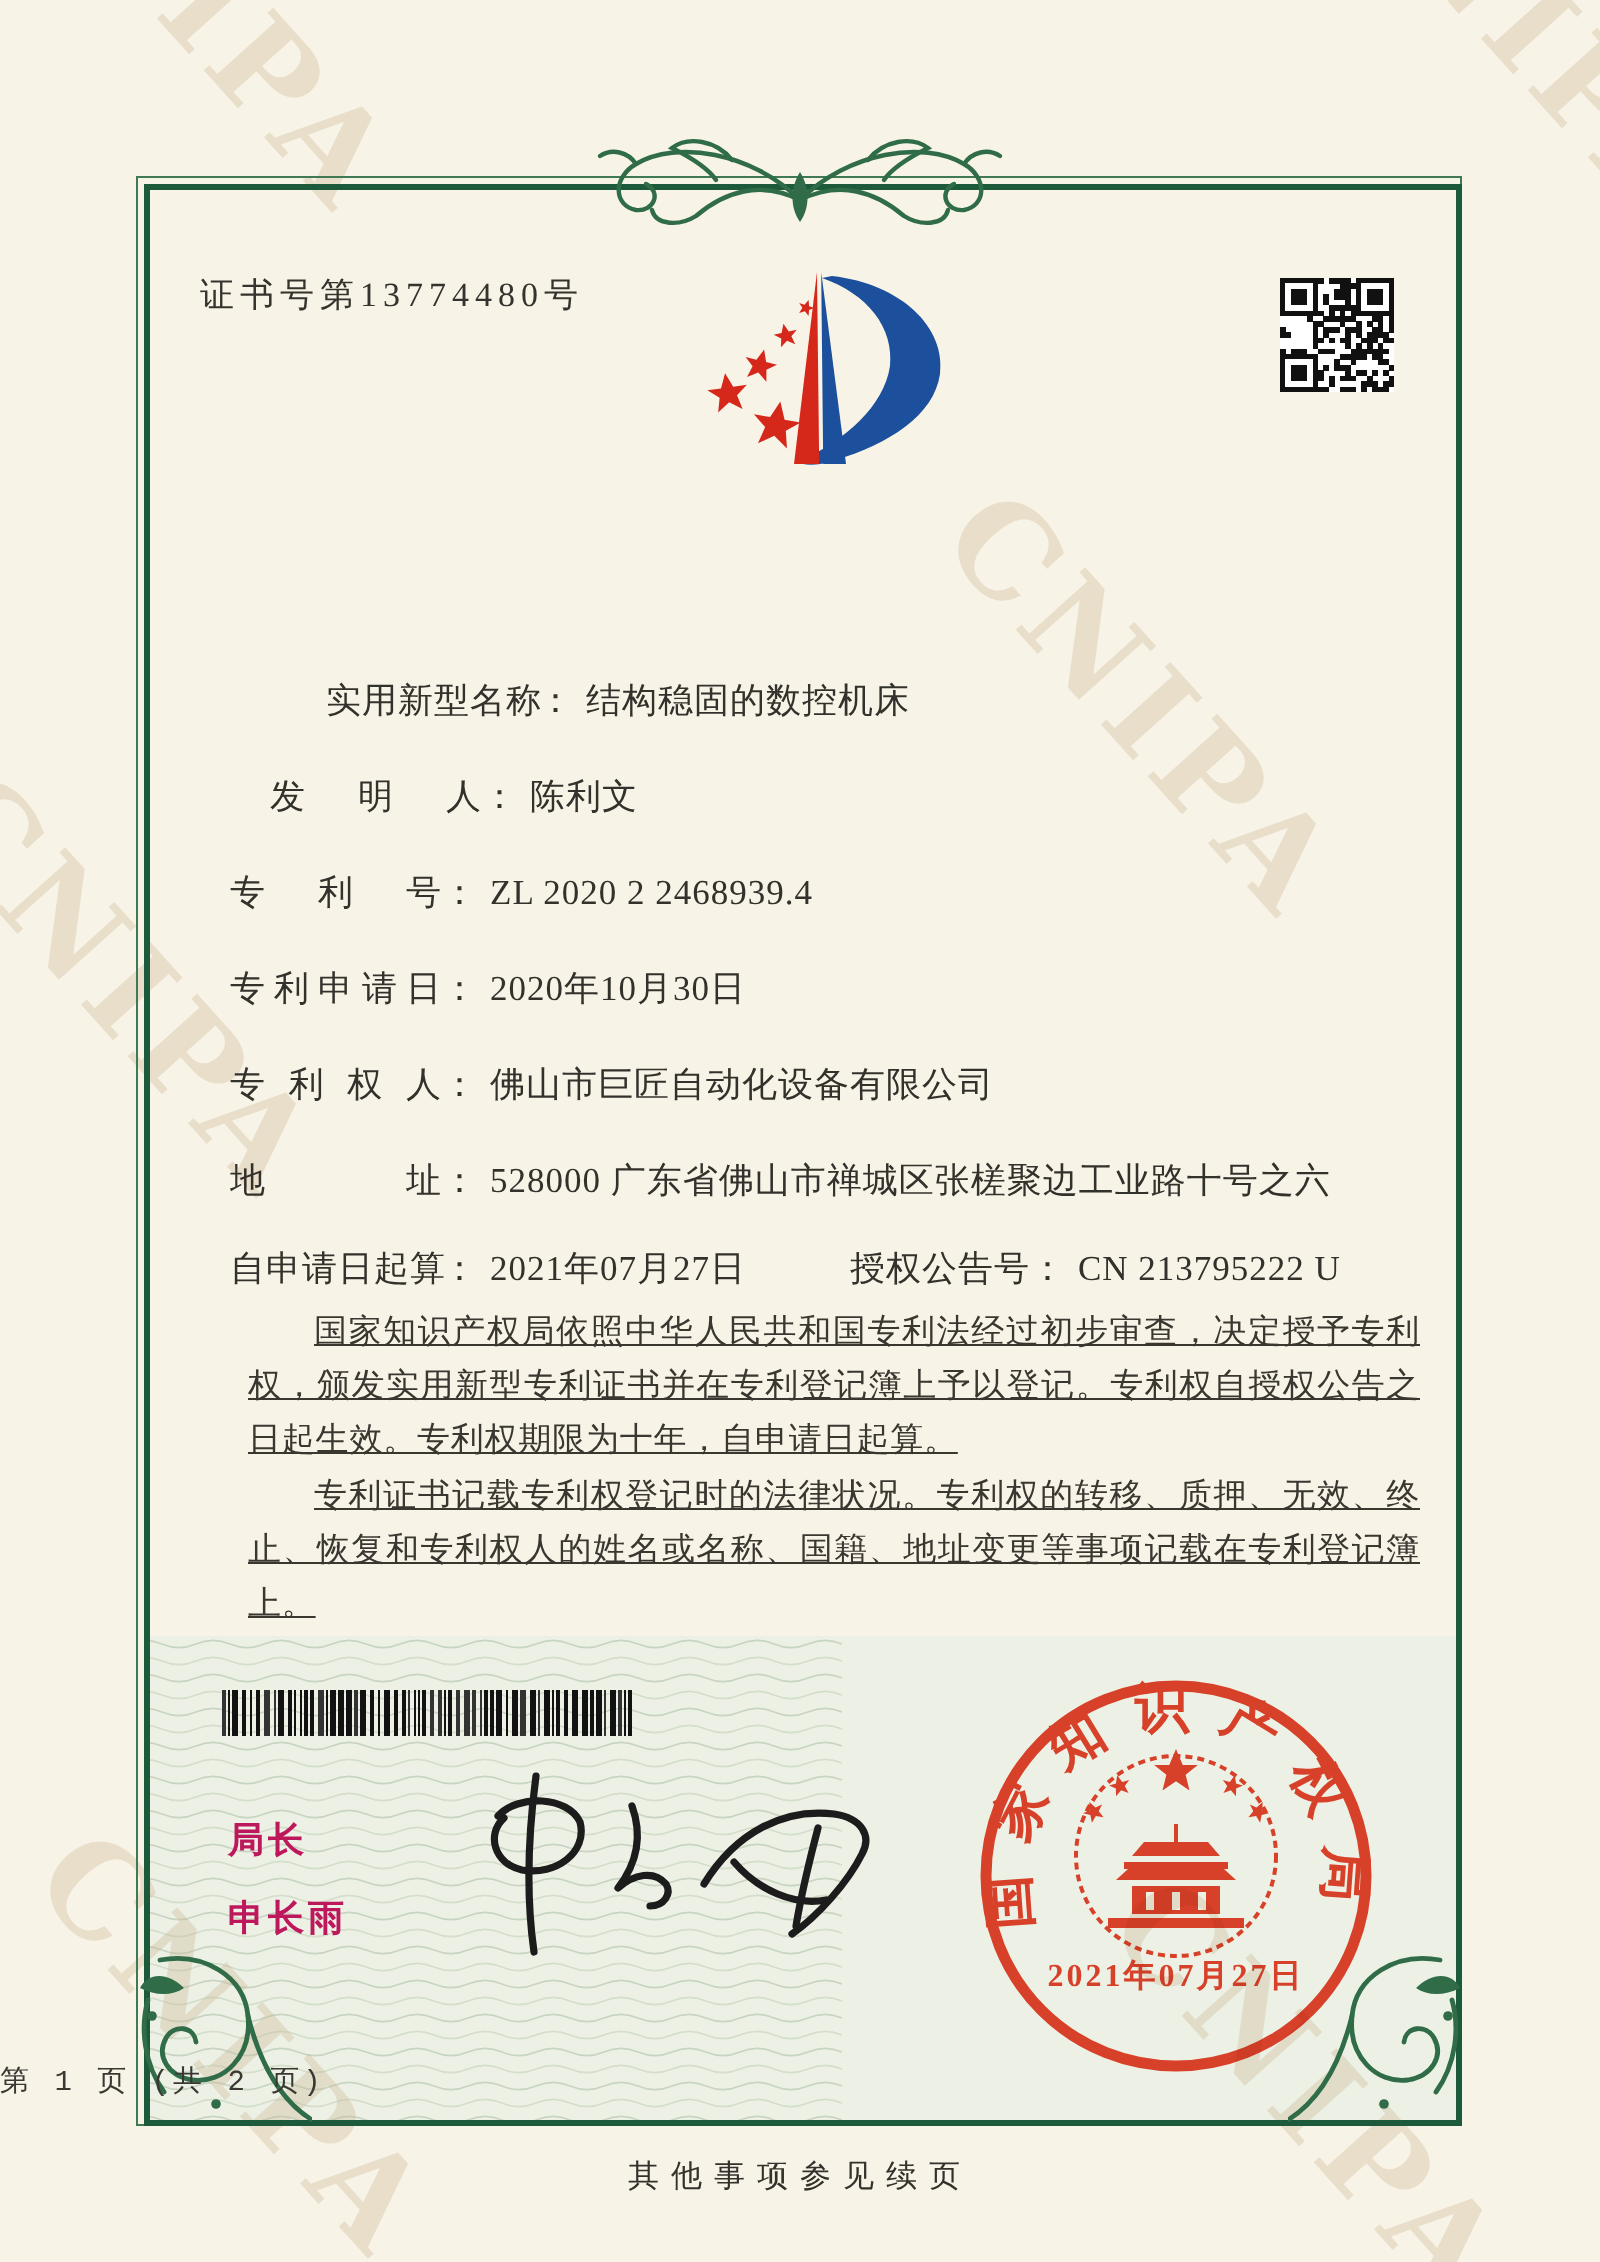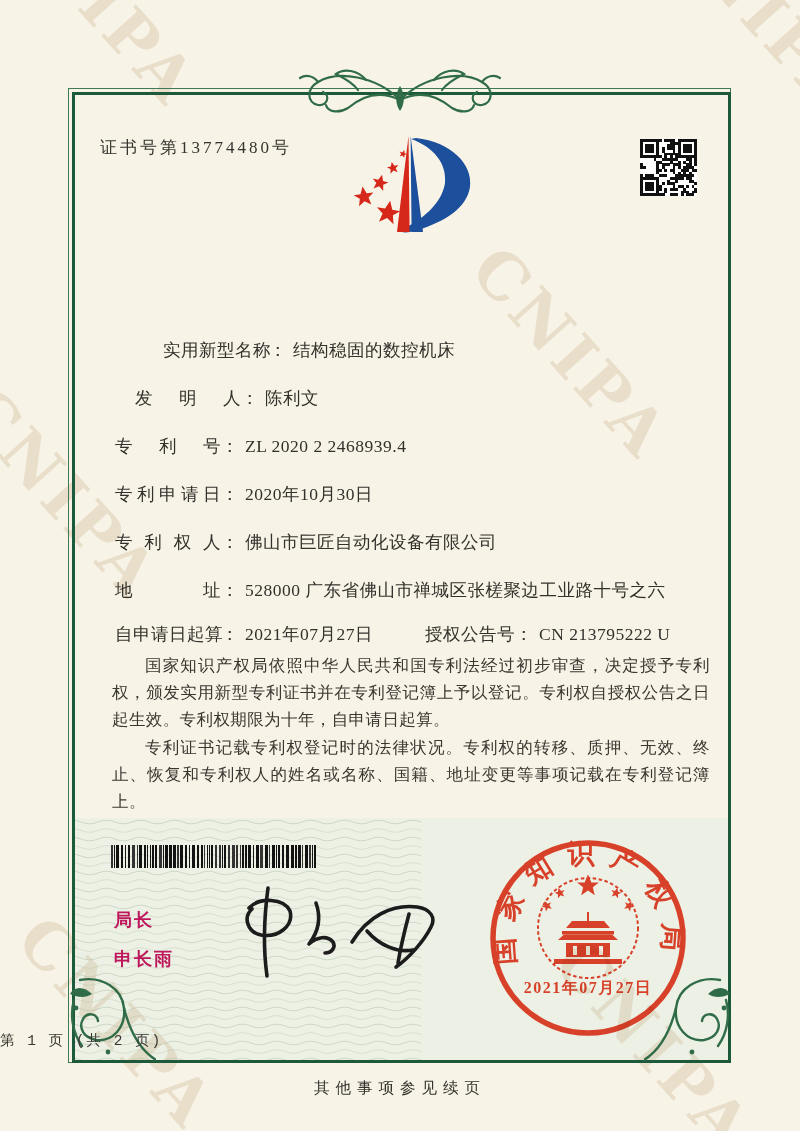--- a/index.html
+++ b/index.html
@@ -33,21 +33,21 @@
 
   .fields{position:absolute;left:115px;top:338px;width:620px;z-index:3;}
   .f-row{position:absolute;left:0;white-space:nowrap;font-size:17.5px;color:#33312c;letter-spacing:0.5px;}
   .f-label{display:inline-block;width:106px;text-align:justify;text-align-last:justify;
       vertical-align:bottom;}
   .f-colon{margin-right:6px;}
   .grant-no{position:absolute;left:310px;top:0;white-space:nowrap;}
 
   .paras{position:absolute;left:112px;top:652px;width:598px;z-index:3;
       font-size:16.5px;line-height:27px;color:#3a3630;letter-spacing:0.4px;}
-  .paras p{margin:0 0 1px 0;text-indent:2em;text-align:justify;}
+  .paras p{margin:0 0 1px 12px;text-indent:2em;text-align:justify;text-decoration:underline;}
 
   .barcode{position:absolute;left:111px;top:845px;width:212px;height:23px;z-index:3;}
 
   .signer{position:absolute;left:114px;top:908px;z-index:3;
       font-family:Liberation Serif, serif;font-weight:bold;
       font-size:18px;color:#be185d;letter-spacing:2px;}
   .signer .name{margin-top:15px;}
   .signature{position:absolute;left:225px;top:878px;z-index:3;}
 
   .seal{position:absolute;left:473px;top:835px;z-index:4;opacity:0.94;mix-blend-mode:multiply;}

